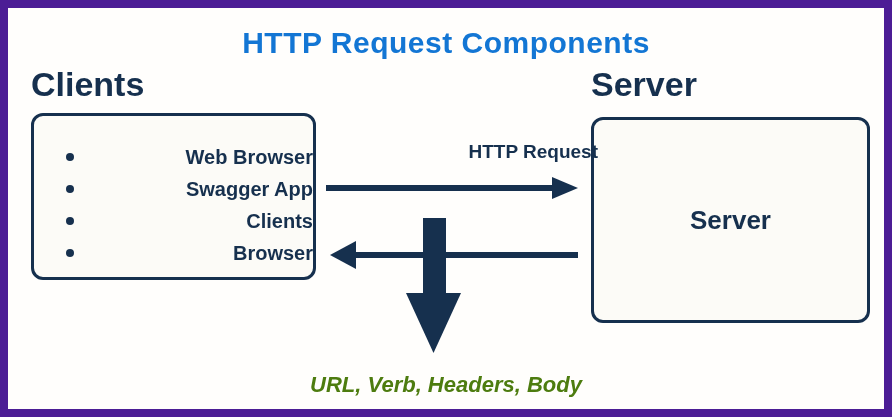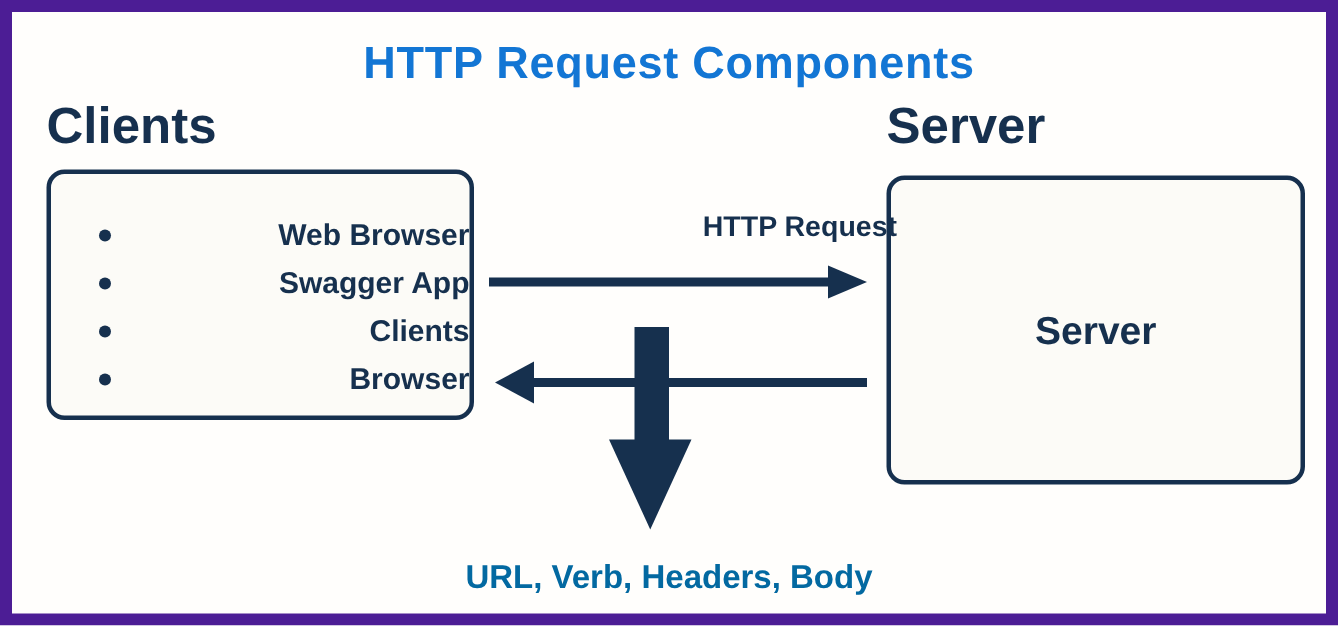--- a/index.html
+++ b/index.html
@@ -95,21 +95,22 @@
     top: 164px;
   }
 
   .components-label {
     position: absolute;
     left: 0; right: 0;
     top: 364px;
     text-align: center;
     font-size: 22px;
     font-weight: bold;
-    color: #0369a1;
+    color: #4d7c0f;
+    font-style: italic;
   }
 </style>
 </head>
 <body>
 
 <div class="canvas">
 
   <div class="title">HTTP Request Components</div>
 
   <div class="heading clients-heading">Clients</div>

